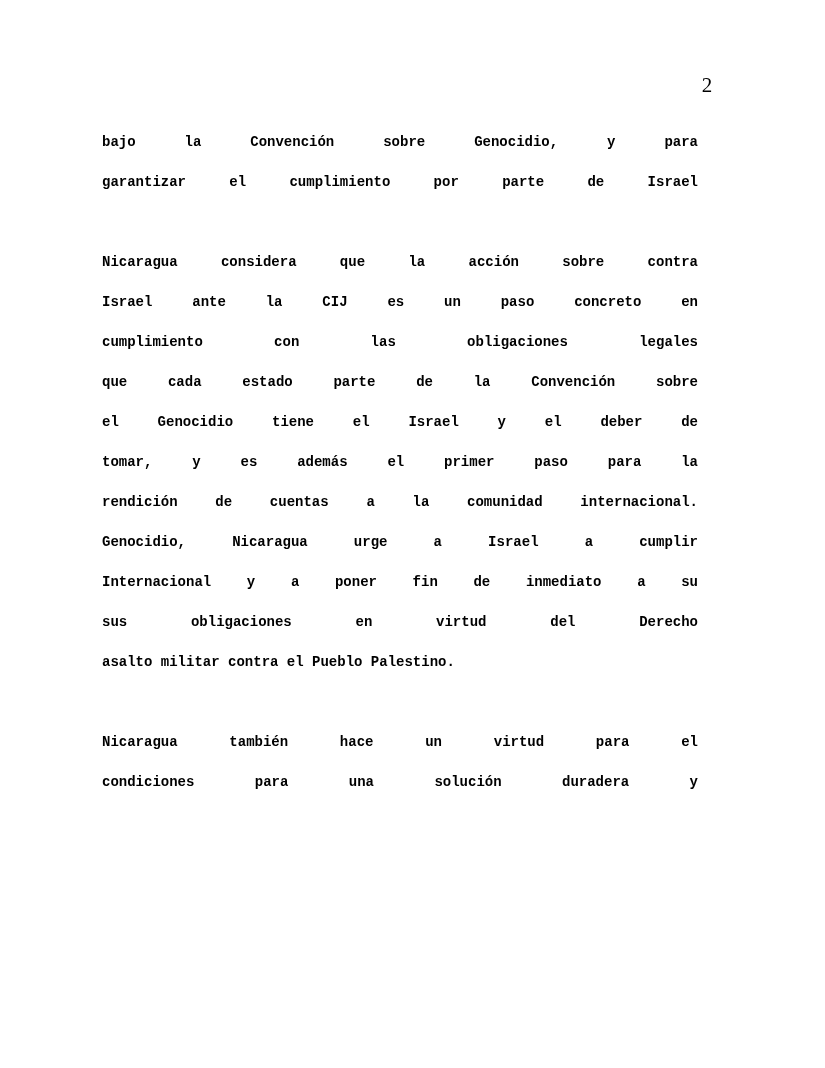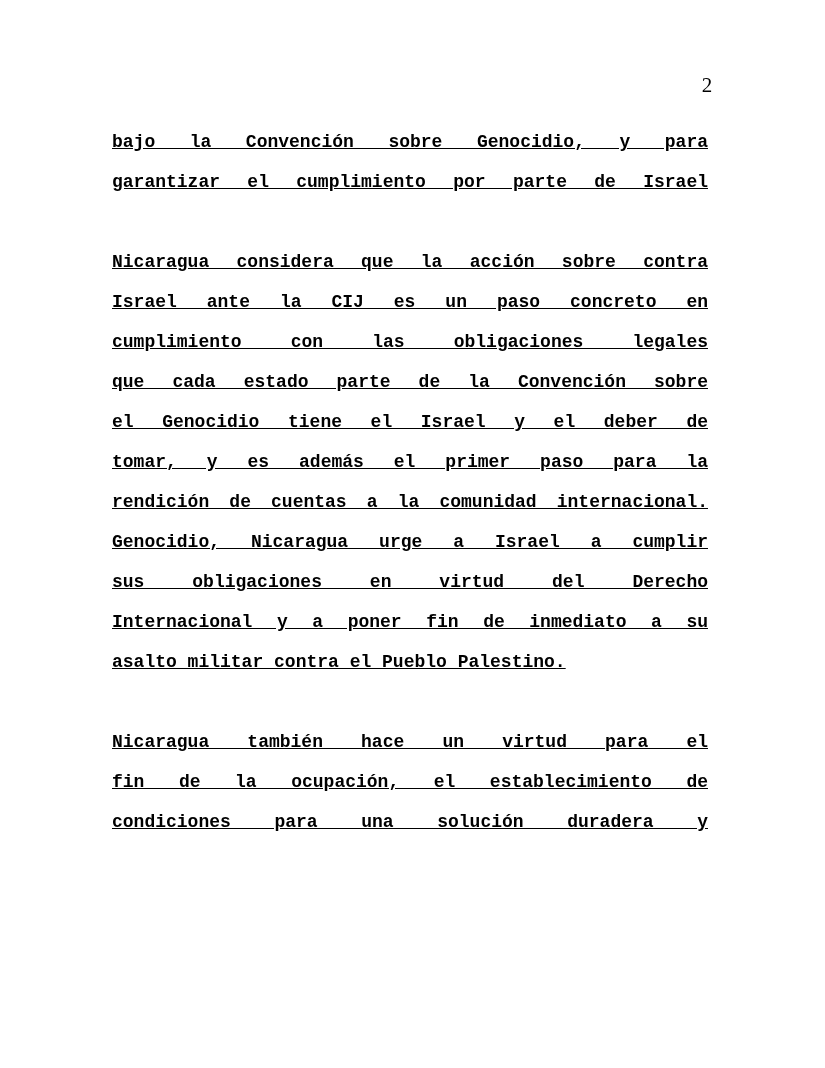--- a/index.html
+++ b/index.html
@@ -24,26 +24,25 @@
     width: 24px;
     font-family: "Liberation Serif", "DejaVu Serif", serif;
     font-weight: normal;
     font-size: 21px;
     line-height: 26px;
     text-align: center;
     color: #000000;
   }
   .text-block {
     position: absolute;
-    left: 112px;
+    left: 102px;
     top: 122px;
     width: 596px;
-    font-size: 18px;
+    font-size: 14px;
     line-height: 40px;
-    text-decoration: underline;
   }
   .paragraph {
     margin: 0 0 40px 0;
   }
   .line {
     text-align: justify;
     text-align-last: justify;
   }
   .line.plain {
     text-align: right;
@@ -66,25 +65,24 @@
 
     <div class="paragraph">
       <div class="line">Nicaragua considera que la acción sobre contra</div>
       <div class="line">Israel ante la CIJ es un paso concreto en</div>
       <div class="line">cumplimiento con las obligaciones legales</div>
       <div class="line">que cada estado parte de la Convención sobre</div>
       <div class="line">el Genocidio tiene el Israel y el deber de</div>
       <div class="line">tomar, y es además el primer paso para la</div>
       <div class="line">rendición de cuentas a la comunidad internacional.</div>
       <div class="line">Genocidio, Nicaragua urge a Israel a cumplir</div>
+      <div class="line">Internacional y a poner fin de inmediato a su</div>
       <div class="line">sus obligaciones en virtud del Derecho</div>
-      <div class="line">Internacional y a poner fin de inmediato a su</div>
       <div class="line plain">asalto militar contra el Pueblo Palestino.</div>
     </div>
 
     <div class="paragraph">
       <div class="line">Nicaragua también hace un virtud para el</div>
-      <div class="line">fin de la ocupación, el establecimiento de</div>
       <div class="line">condiciones para una solución duradera y</div>
     </div>
 
   </div>
 </div>
 
 </body></html>

